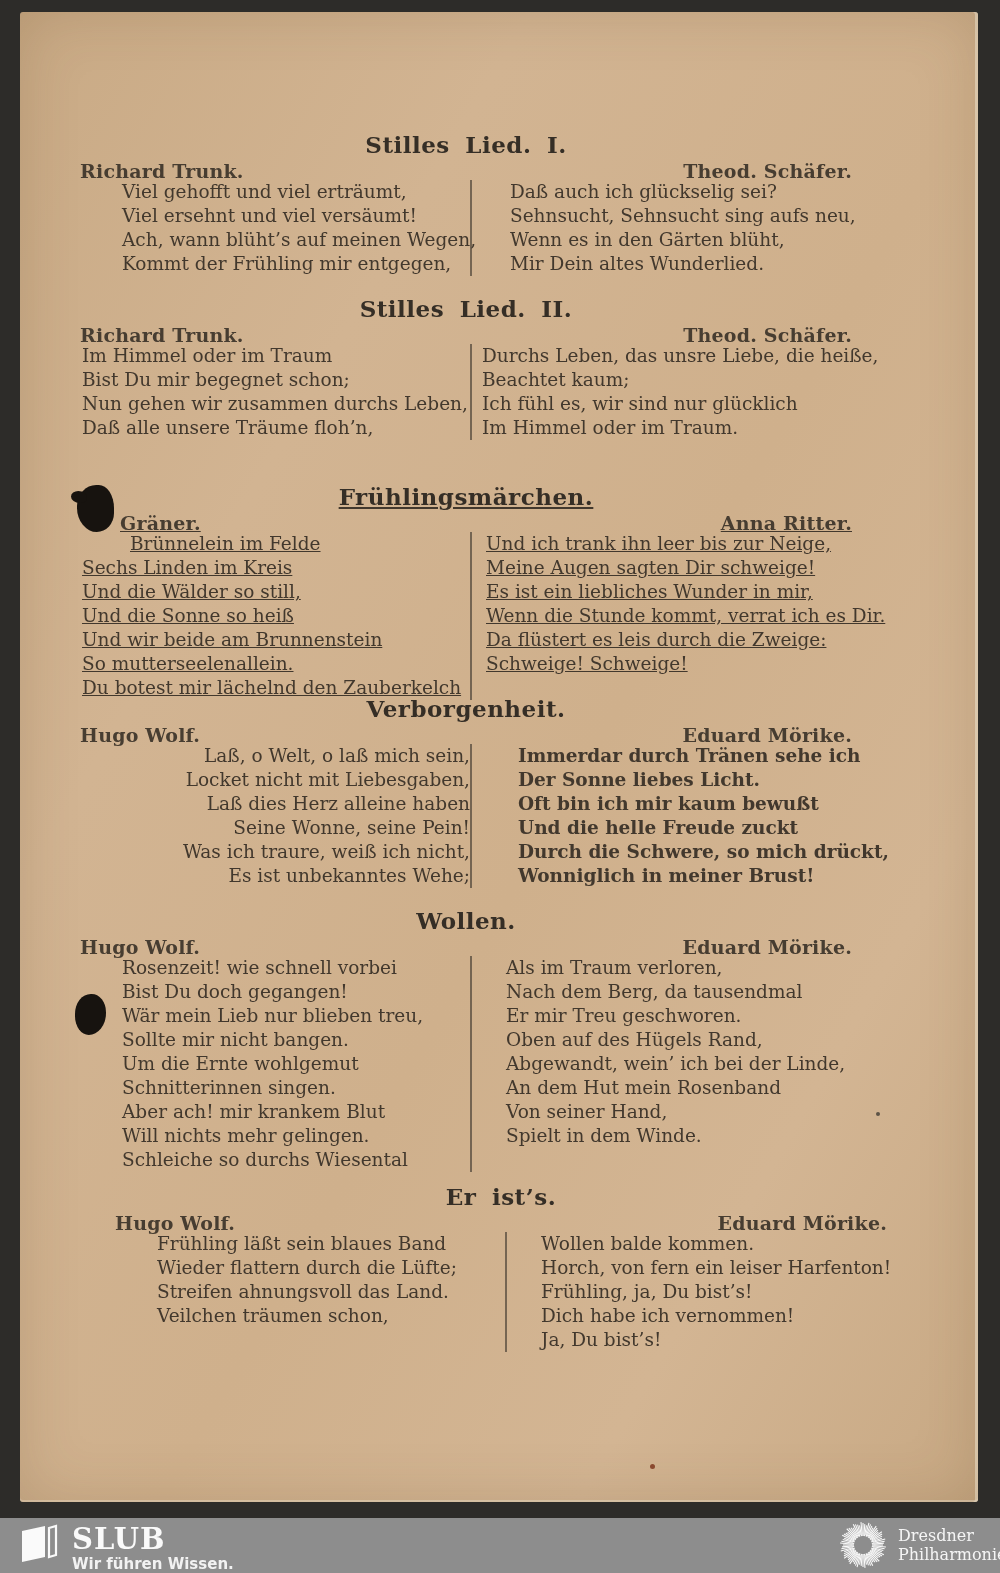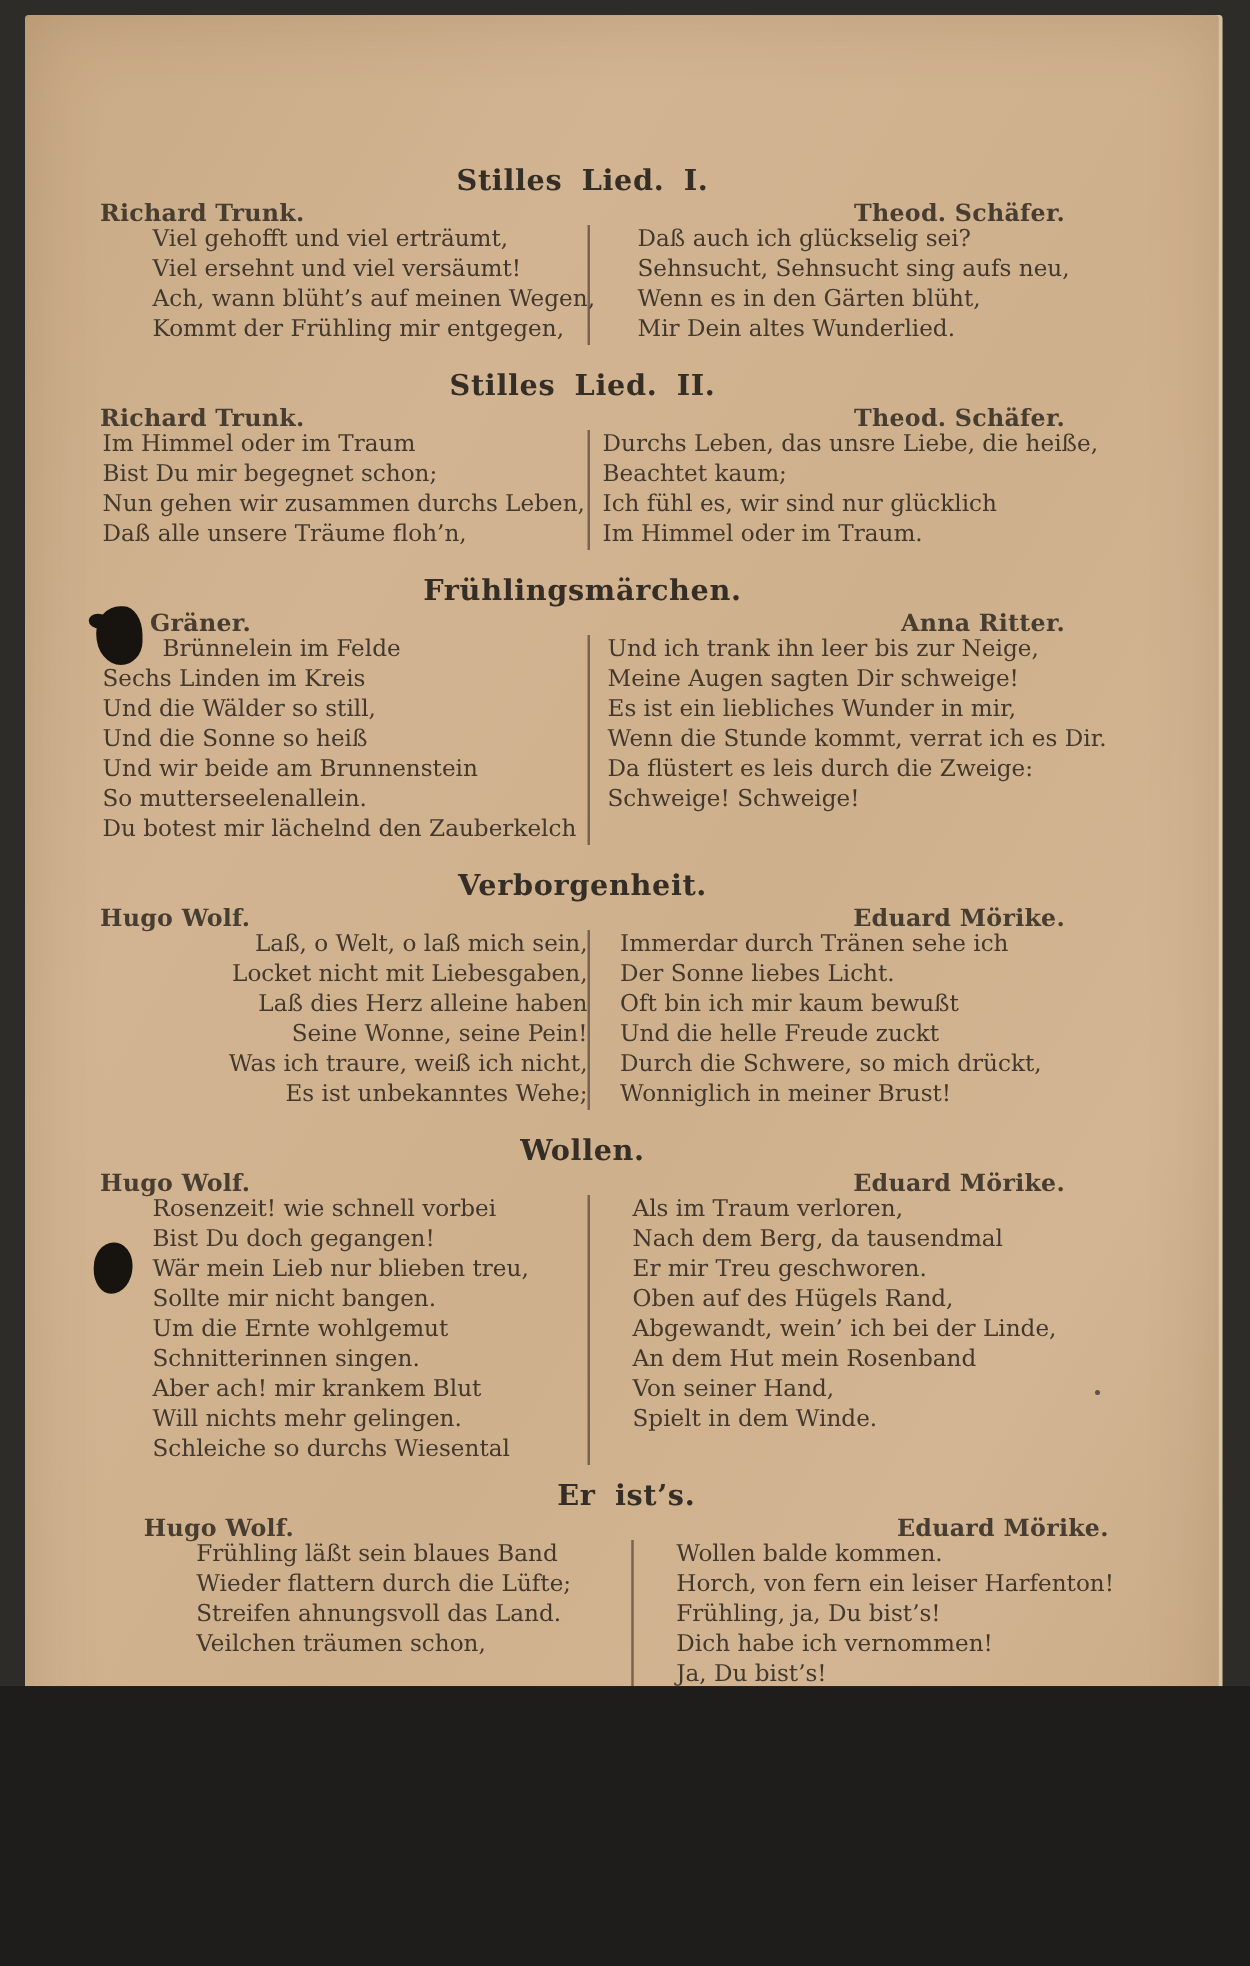--- a/index.html
+++ b/index.html
@@ -1,16 +1,16 @@
 <!DOCTYPE html>
 <html><head>
 <meta charset="utf-8">
 <style>
   html,body{margin:0;padding:0;background:#1e1d1b;}
-  .stage{position:relative;width:1000px;height:1349px;background:#2d2c29;overflow:hidden;
+  .stage{position:relative;width:1000px;height:1573px;background:#2d2c29;overflow:hidden;
          font-family:"DejaVu Serif","Liberation Serif",serif;}
   
   .paper{position:absolute;left:20px;top:12px;width:958px;height:1490px;
          background:linear-gradient(120deg,#c9aa85 0%,#d2b492 28%,#cfb08c 55%,#d3b593 78%,#c8a984 100%);
          border-radius:3px;
          box-shadow:inset 0 0 60px rgba(90,60,30,.18), inset -3px 0 0 rgba(250,240,220,.55), inset 0 -2px 0 rgba(250,240,220,.4);}
   .section{position:absolute;left:60px;width:772px;color:#42382d;}
   .song-title{font-size:23px;font-weight:bold;text-align:center;color:#352e26;
               letter-spacing:.5px;word-spacing:7px;line-height:26px;}
   .attr-row{display:flex;justify-content:space-between;margin-top:2px;height:18px;
@@ -84,21 +84,21 @@
             </div>
             <div class="divider"></div>
             <div class="col-right" style="padding-left: 10px;">
               <div class="line">Durchs Leben, das unsre Liebe, die heiße,</div>
               <div class="line">Beachtet kaum;</div>
               <div class="line">Ich fühl es, wir sind nur glücklich</div>
               <div class="line">Im Himmel oder im Traum.</div>
             </div>
           </div>
         </div>
-        <div class="section sec2-firstline-pad" style="top: 448px;">
+        <div class="section sec2-firstline-pad" style="top: 472px; text-decoration: underline;">
           <div class="song-title">Frühlingsmärchen.</div>
           <div class="attr-row">
             <span style="padding-left: 40px;">Gräner.</span>
             <span>Anna Ritter.</span>
           </div>
           <div class="cols">
             <div class="col-left" style="padding-left: 2px;">
               <div class="line">Brünnelein im Felde</div>
               <div class="line">Sechs Linden im Kreis</div>
               <div class="line">Und die Wälder so still,</div>
@@ -127,21 +127,21 @@
           <div class="cols">
             <div class="col-left" style="padding-left: 42px; text-align: right;">
               <div class="line">Laß, o Welt, o laß mich sein,</div>
               <div class="line">Locket nicht mit Liebesgaben,</div>
               <div class="line">Laß dies Herz alleine haben</div>
               <div class="line">Seine Wonne, seine Pein!</div>
               <div class="line">Was ich traure, weiß ich nicht,</div>
               <div class="line">Es ist unbekanntes Wehe;</div>
             </div>
             <div class="divider"></div>
-            <div class="col-right" style="padding-left: 24px;">
+            <div class="col-right" style="padding-left: 46px; font-weight: bold;">
               <div class="line">Immerdar durch Tränen sehe ich</div>
               <div class="line">Der Sonne liebes Licht.</div>
               <div class="line">Oft bin ich mir kaum bewußt</div>
               <div class="line">Und die helle Freude zuckt</div>
               <div class="line">Durch die Schwere, so mich drückt,</div>
               <div class="line">Wonniglich in meiner Brust!</div>
             </div>
           </div>
         </div>
         <div class="section" style="top: 896px;">

